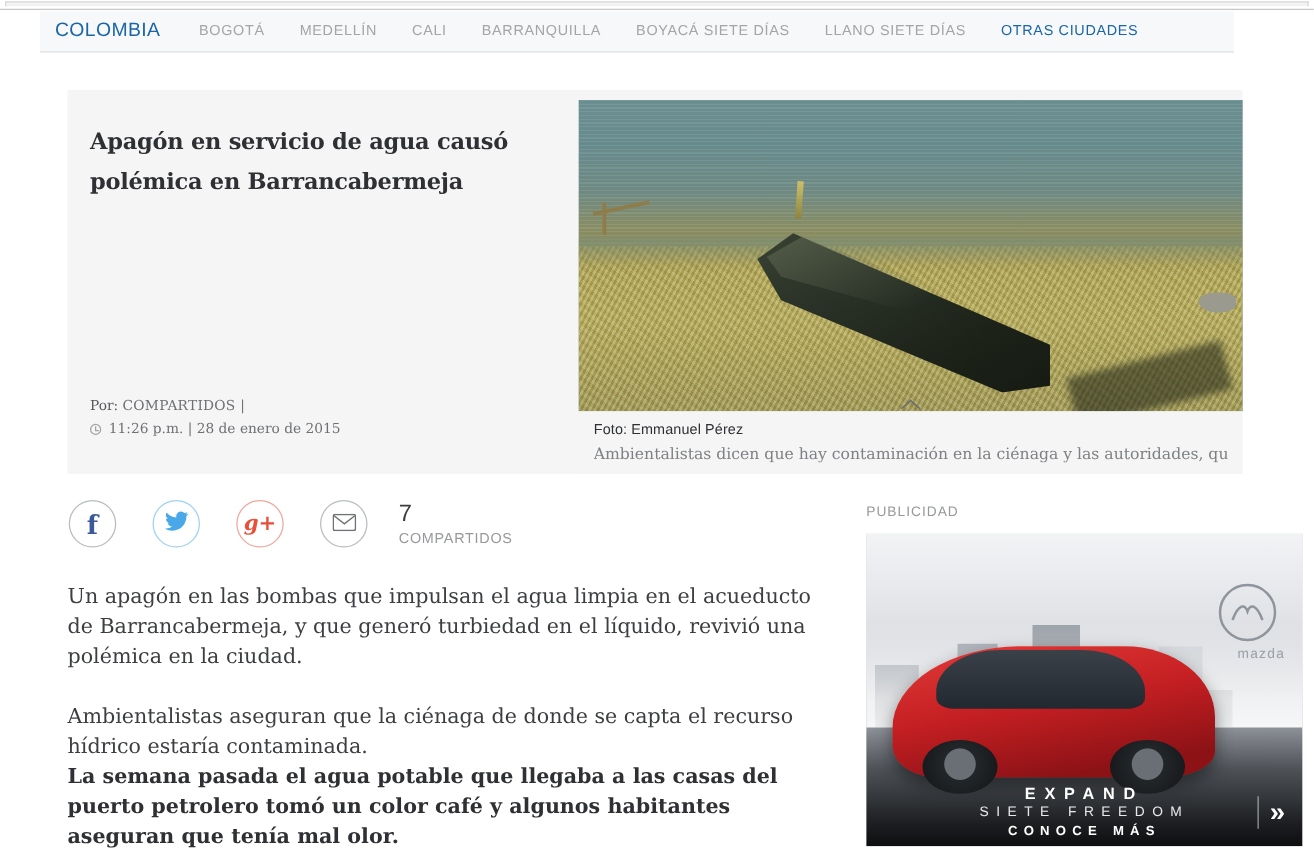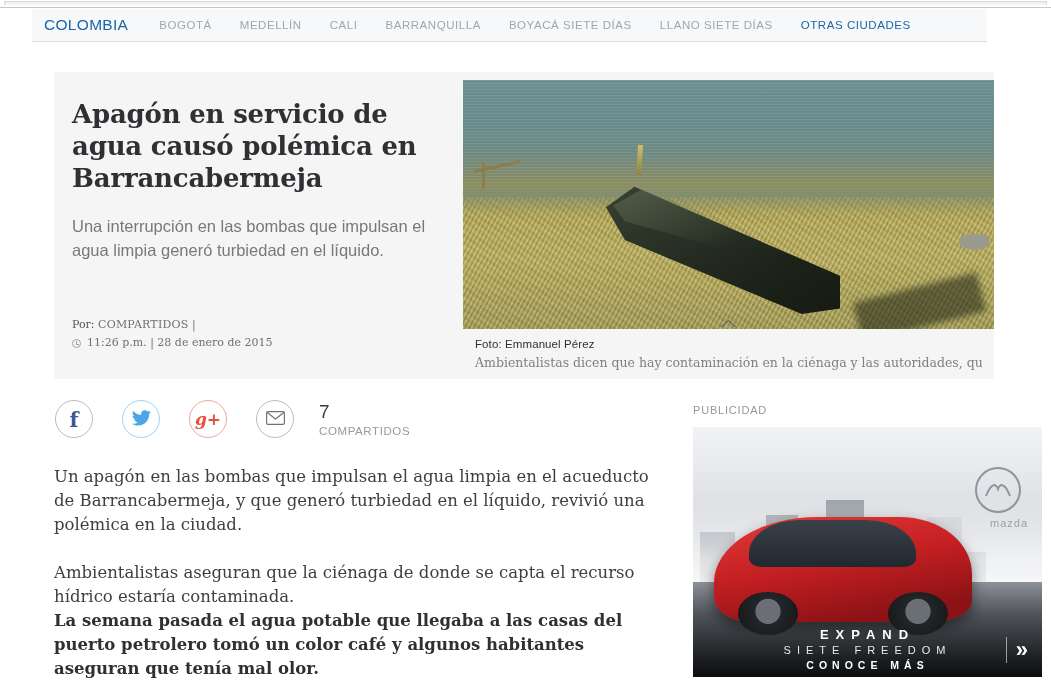--- a/index.html
+++ b/index.html
@@ -65,21 +65,21 @@
     width: 940px; height: 307px;
     background: #f5f5f6;
   }
   #headline-col {
     position: absolute; left: 0; top: 0;
     width: 410px; height: 307px;
     padding: 26px 22px 0 18px;
   }
   #headline {
     font-family: "DejaVu Serif", serif;
-    font-size: 26px;
+    font-size: 18px;
     font-weight: bold;
     line-height: 32px;
     color: #2f3033;
     letter-spacing: -0.2px;
   }
   #standfirst {
     margin-top: 20px;
     font-family: "Liberation Sans", sans-serif;
     font-size: 16.5px;
     line-height: 24px;
@@ -388,21 +388,20 @@
   <a class="nav-item mid">BARRANQUILLA</a>
   <a class="nav-item mid">BOYACÁ SIETE DÍAS</a>
   <a class="nav-item mid">LLANO SIETE DÍAS</a>
   <a class="nav-item active-blue">OTRAS CIUDADES</a>
 </nav>
 
 <header id="article-header">
 
   <div id="headline-col">
     <h1 id="headline">Apagón en servicio de agua causó polémica en Barrancabermeja</h1>
-    <p id="standfirst">Una interrupción en las bombas que impulsan el agua limpia generó turbiedad en el líquido.</p>
 
     <div id="byline">
       <div>
         <span class="label">Por:</span>
         <span class="src">COMPARTIDOS |</span>
       </div>
       <div class="time-row">
         <span class="clock-icon"></span>
         <span>11:26 p.m. | 28 de enero de 2015</span>
       </div>

